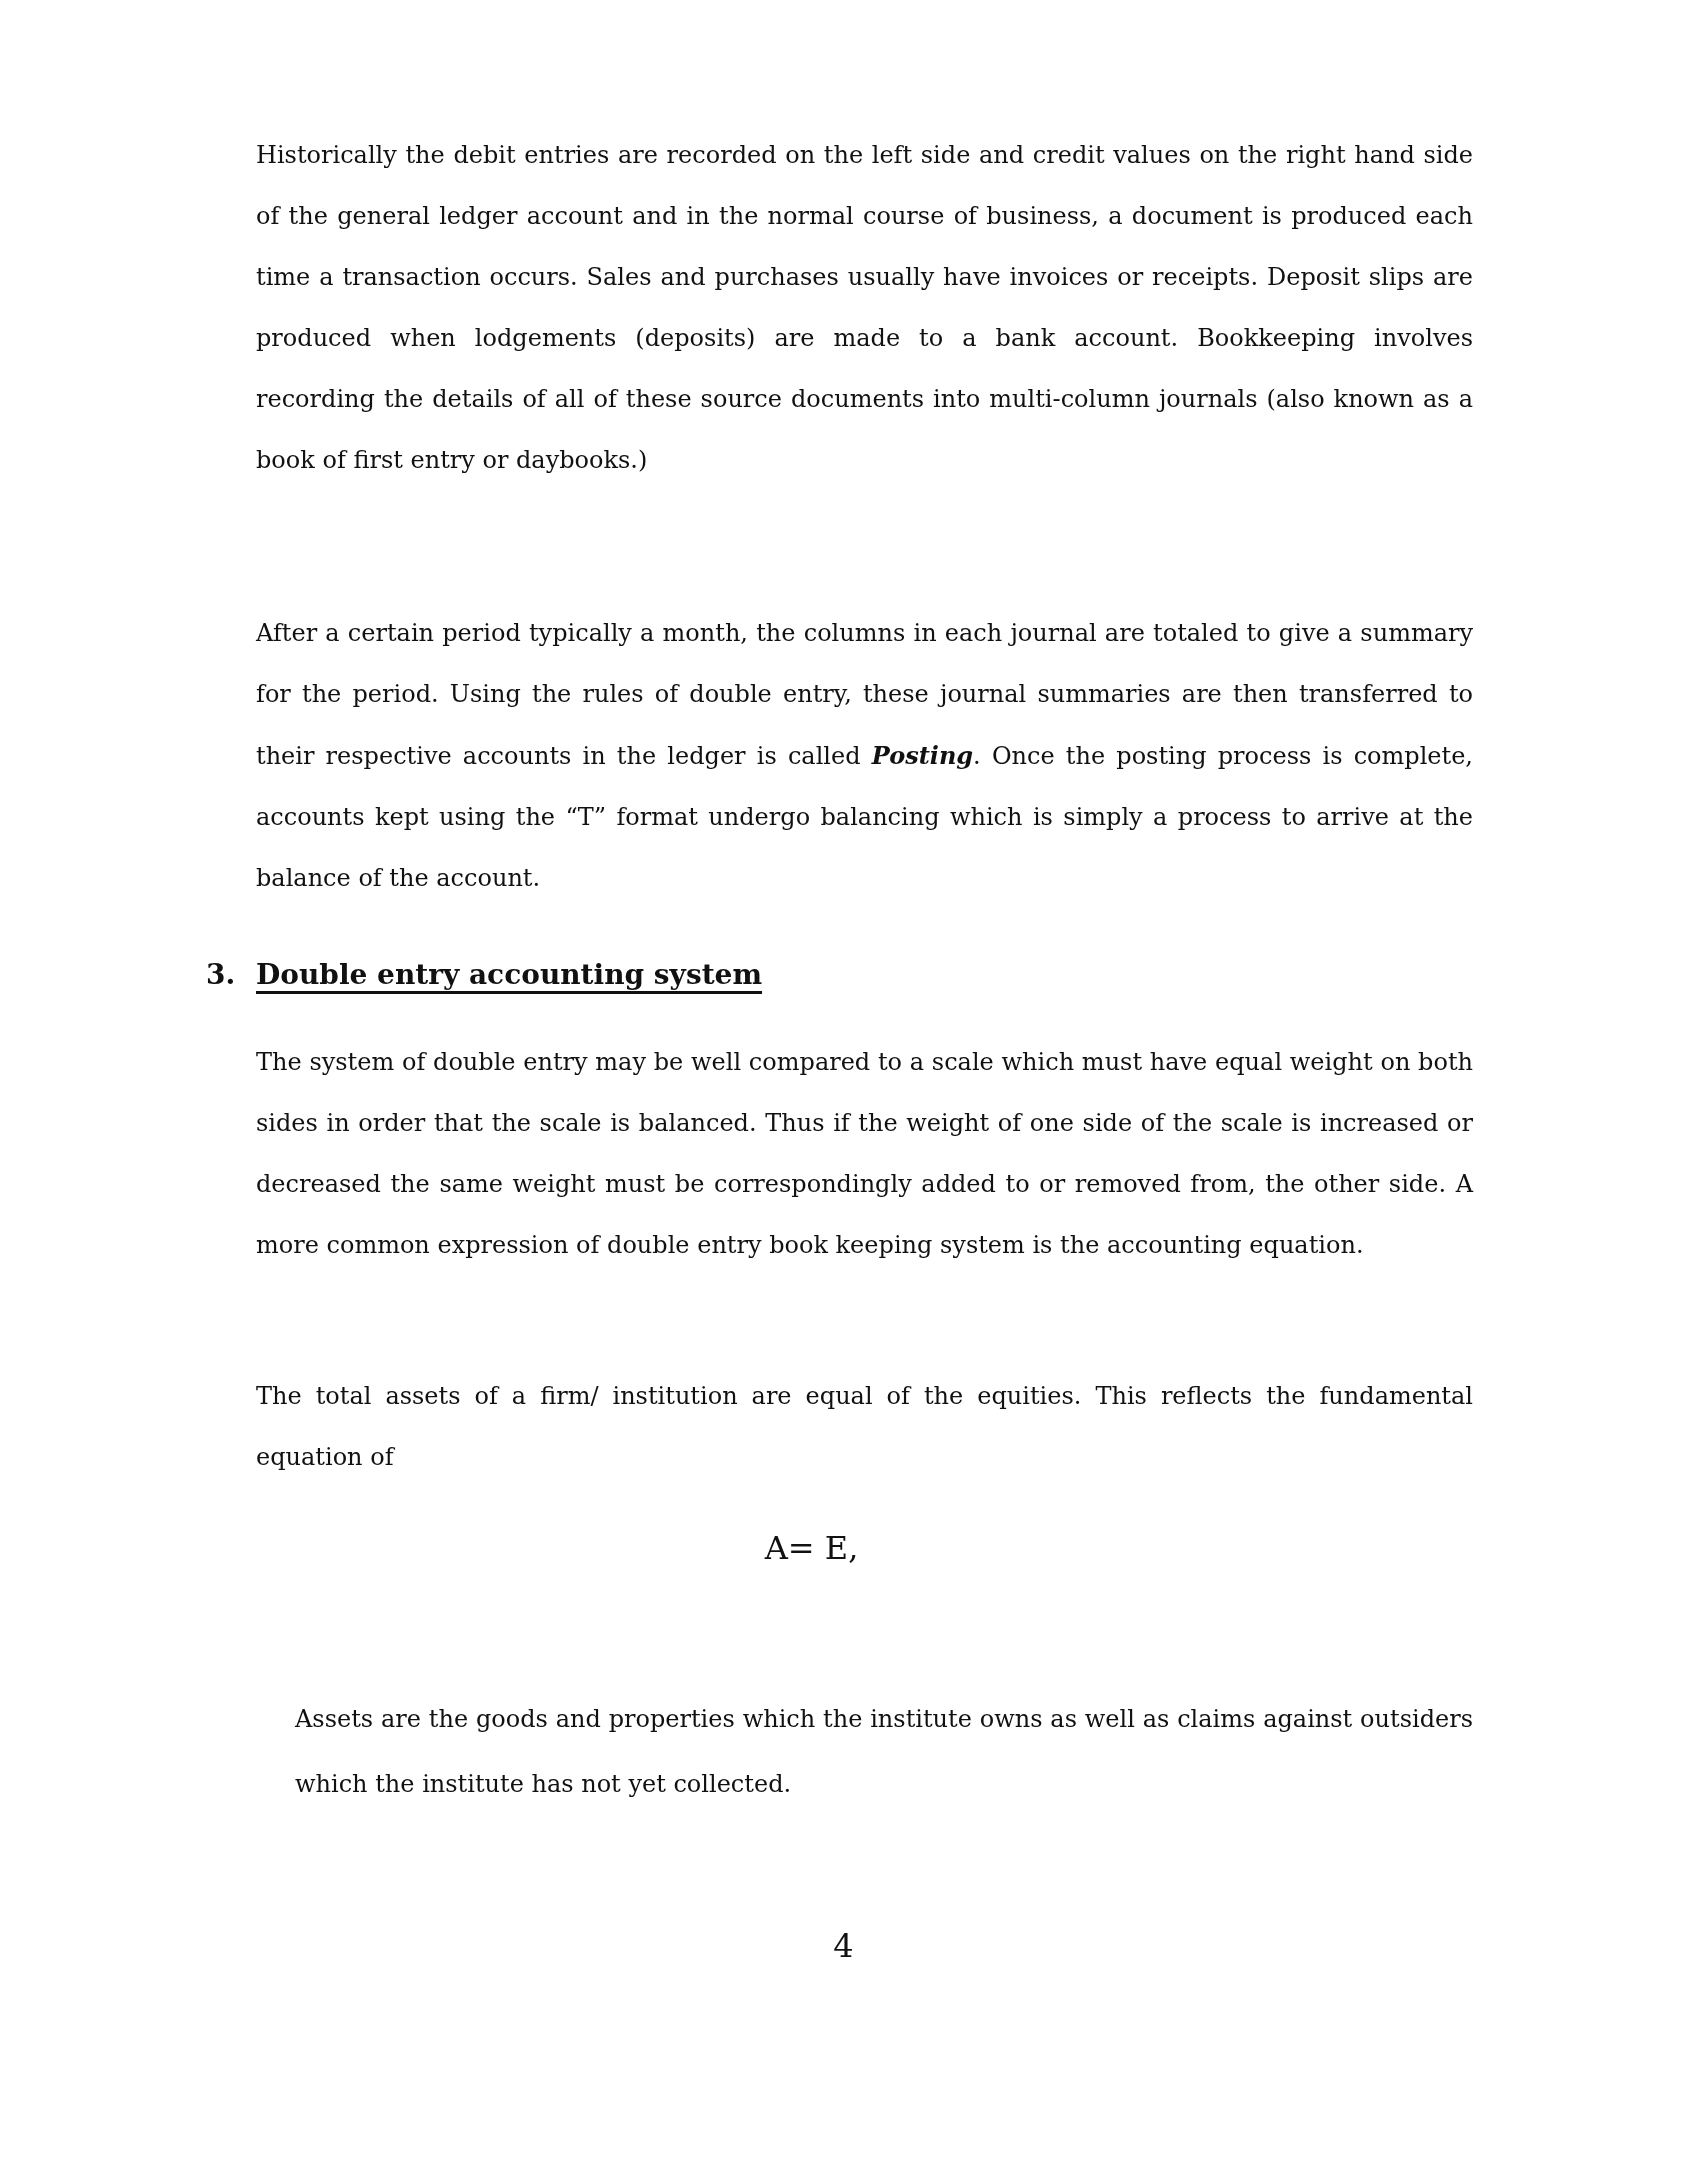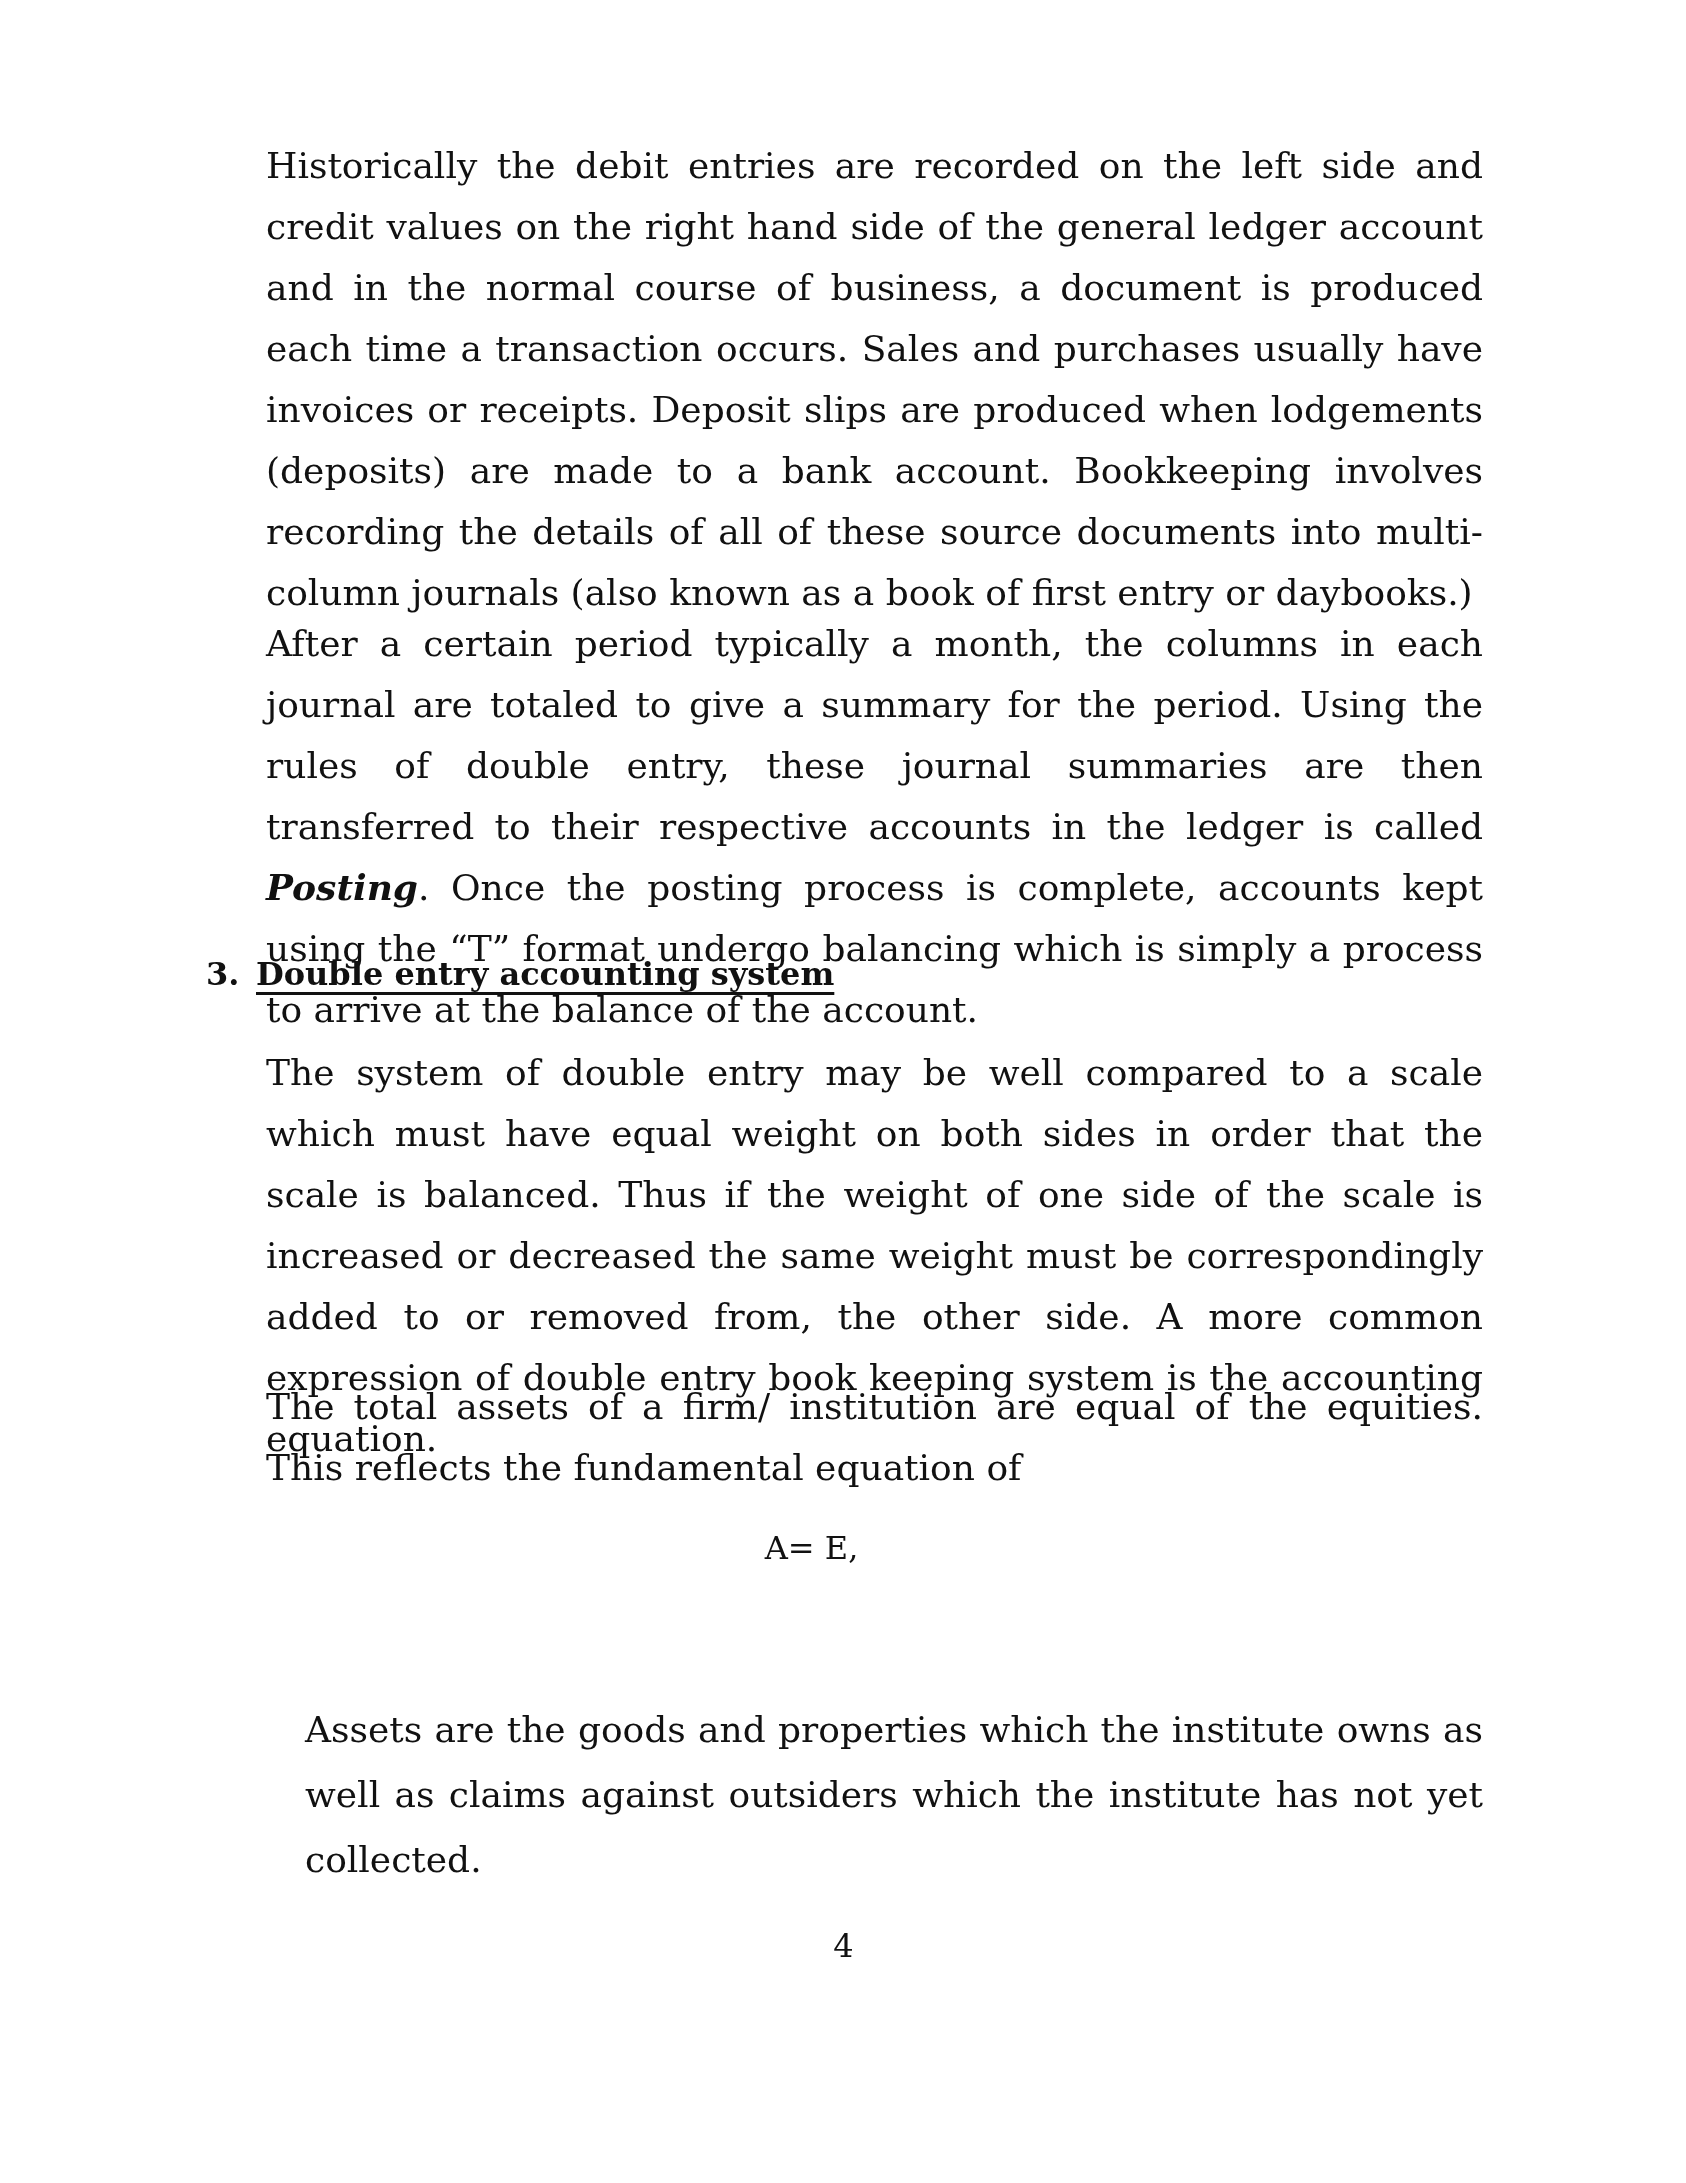--- a/index.html
+++ b/index.html
@@ -19,35 +19,35 @@
       position: absolute;
       left: 0; top: 0;
       width: 1687px;
       height: 2183px;
       background: #ffffff;
     }
     .para {
       position: absolute;
       left: 256px;
       width: 1217px;
-      font-size: 36px;
+      font-size: 24px;
       line-height: 61px;
       text-align: justify;
       text-align-last: left;
-      margin: 10px;
+      margin: 0;
     }
     .para.indent2 {
       left: 295px;
       width: 1178px;
     }
     .heading {
       position: absolute;
       left: 206px;
       top: 944px;
-      font-size: 32px;
+      font-size: 28px;
       line-height: 61px;
       font-weight: bold;
       margin: 0;
     }
     .heading .num {
       display: inline-block;
       width: 50px;
     }
     .heading .title {
       text-decoration: underline;

